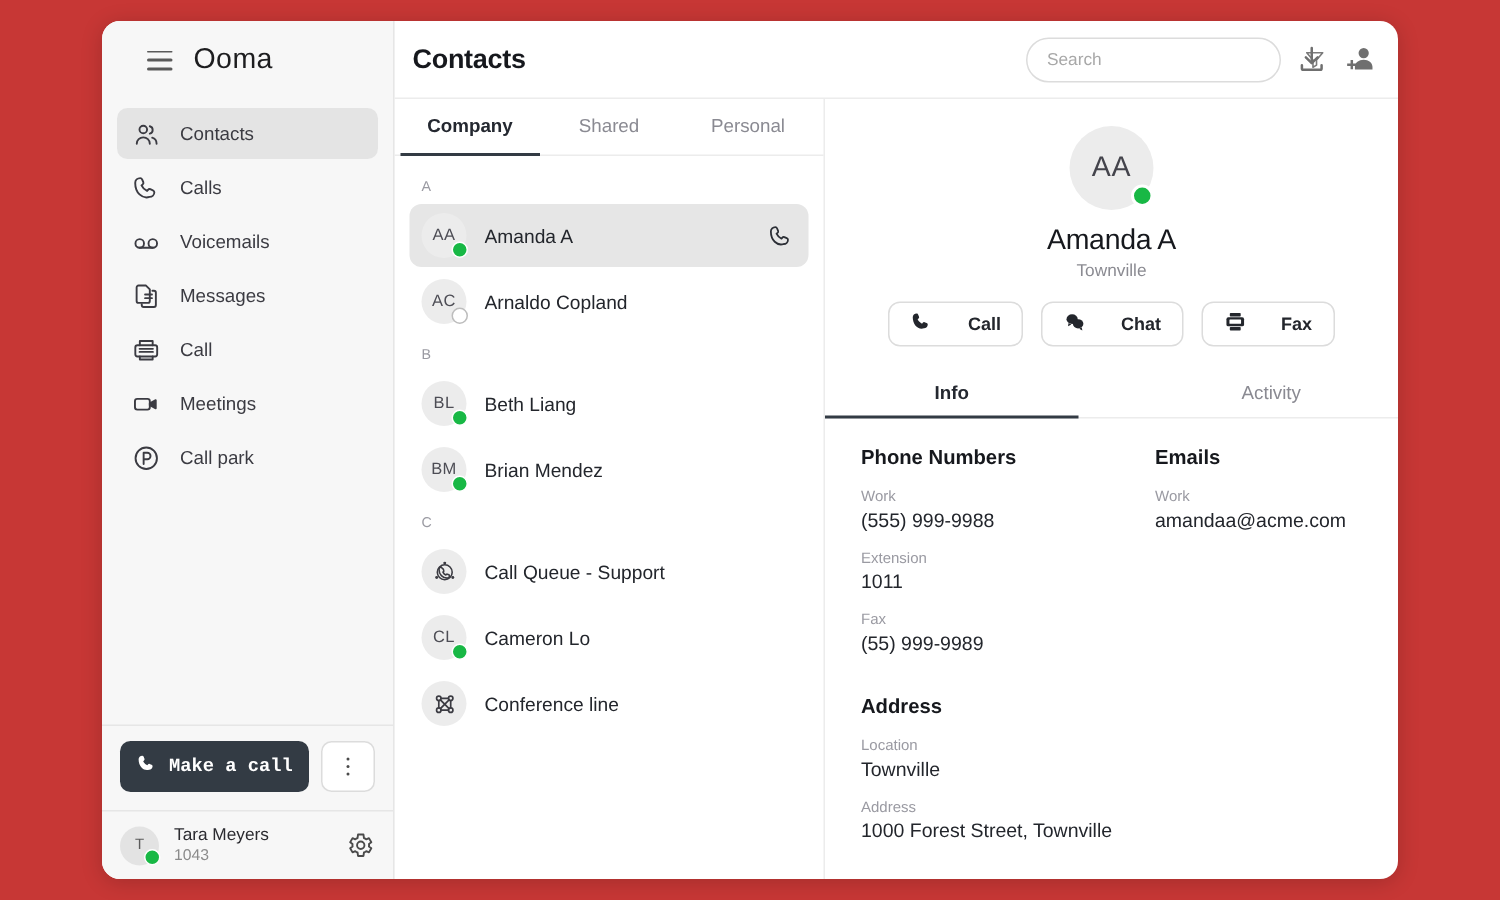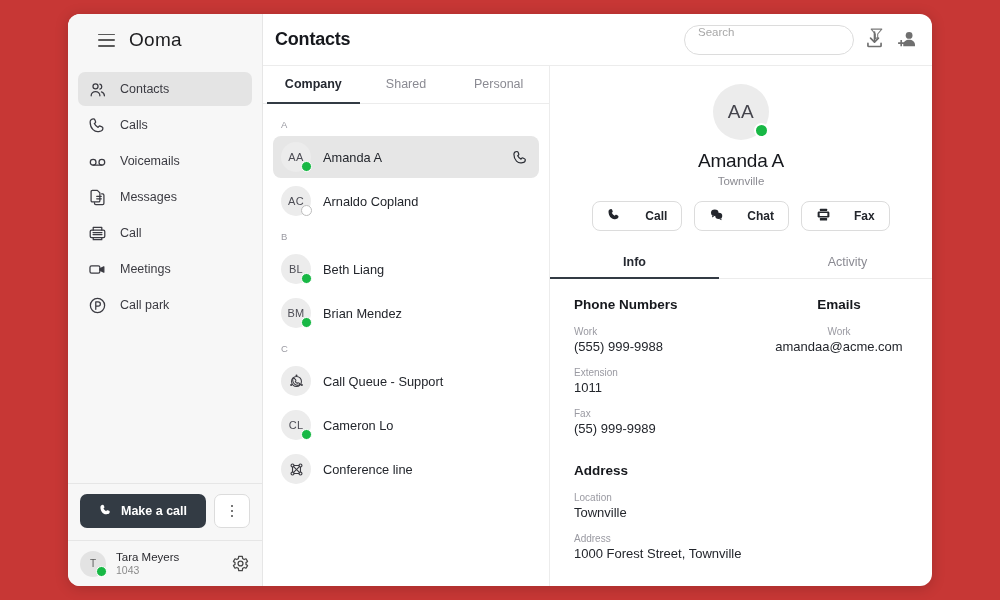--- a/index.html
+++ b/index.html
@@ -60,21 +60,21 @@
   }
   .make-call-btn {
     flex: 1 1 auto;
     height: 34px;
     background: #333b44;
     color: #fff;
     border: none; border-radius: 7px;
     display: flex; align-items: center; justify-content: center; gap: 8px;
     font-size: 12.5px; font-weight: bold;
     cursor: pointer;
-    font-family: Liberation Sans, sans-serif;
+    font-family: Liberation Mono, monospace;
   }
   .make-call-btn svg { width: 14px; height: 14px; }
   .kebab-btn {
     width: 36px; height: 34px;
     background: #fff; border: 1px solid #dcdcdc; border-radius: 7px;
     display: flex; align-items: center; justify-content: center;
     cursor: pointer;
     flex-direction: column; gap: 2.5px;
   }
   .kebab-btn i { width: 2.6px; height: 2.6px; background: #4a4a4a; border-radius: 50%; display: block; }
@@ -105,21 +105,21 @@
     height: 52px; flex: 0 0 52px;
     display: flex; align-items: center;
     padding: 0 14px 0 12px;
     border-bottom: 1px solid #ececec;
     gap: 10px;
   }
   .page-title { font-size: 18px; font-weight: bold; color: #16181d; flex: 1 1 auto; letter-spacing: -0.2px; }
   .search-box {
     width: 170px; height: 30px;
     border: 1px solid #dcdcdc; border-radius: 16px;
-    display: flex; align-items: flex-start;
+    display: flex; align-items: center;
     padding: 0 10px 0 13px; gap: 17px;
     background: #fff;
   }
   .search-input {
     flex: 1 1 auto; border: none; outline: none;
     font-size: 11.5px; color: #2b2b30;
     background: transparent;
     font-family: "Liberation Sans", sans-serif;
   }
   .search-input::placeholder { color: #a8a8a8; }
@@ -209,21 +209,21 @@
     flex: 1 1 0; height: 32px;
     display: flex; align-items: center; justify-content: center;
     font-size: 12.5px; color: #8a8a92; cursor: pointer;
     border-bottom: 2.5px solid transparent; margin-bottom: -1px;
   }
   .detail-tab.active { color: #242830; font-weight: bold; border-bottom-color: #333b44; }
 
   .detail-body { flex: 1 1 auto; overflow: hidden; padding: 18px 24px 0 24px; }
   .cols2 { display: flex; }
   .col-a { width: 196px; flex: 0 0 196px; }
-  .col-b { flex: 1 1 auto; text-align: center; }
+  .col-b { flex: 1 1 auto; }
   .sec-title { font-size: 13.5px; font-weight: bold; color: #16181d; margin-bottom: 14px; }
   .field { margin-bottom: 13px; }
   .field-label { font-size: 10px; color: #9a9aa2; margin-bottom: 2px; }
   .field-value { font-size: 13px; color: #23262c; }
   .addr-block { margin-top: 14px; }
 </style>
 </head>
 <body>
 
 <div id="app-window">

